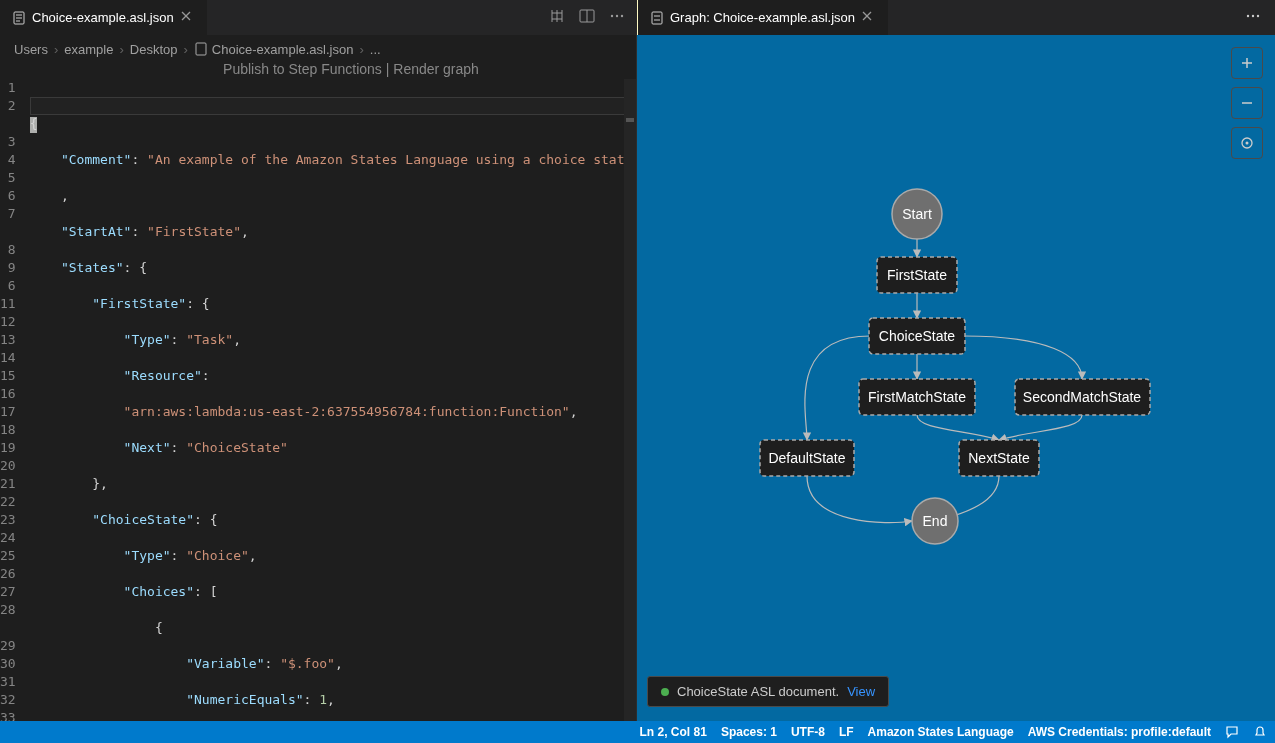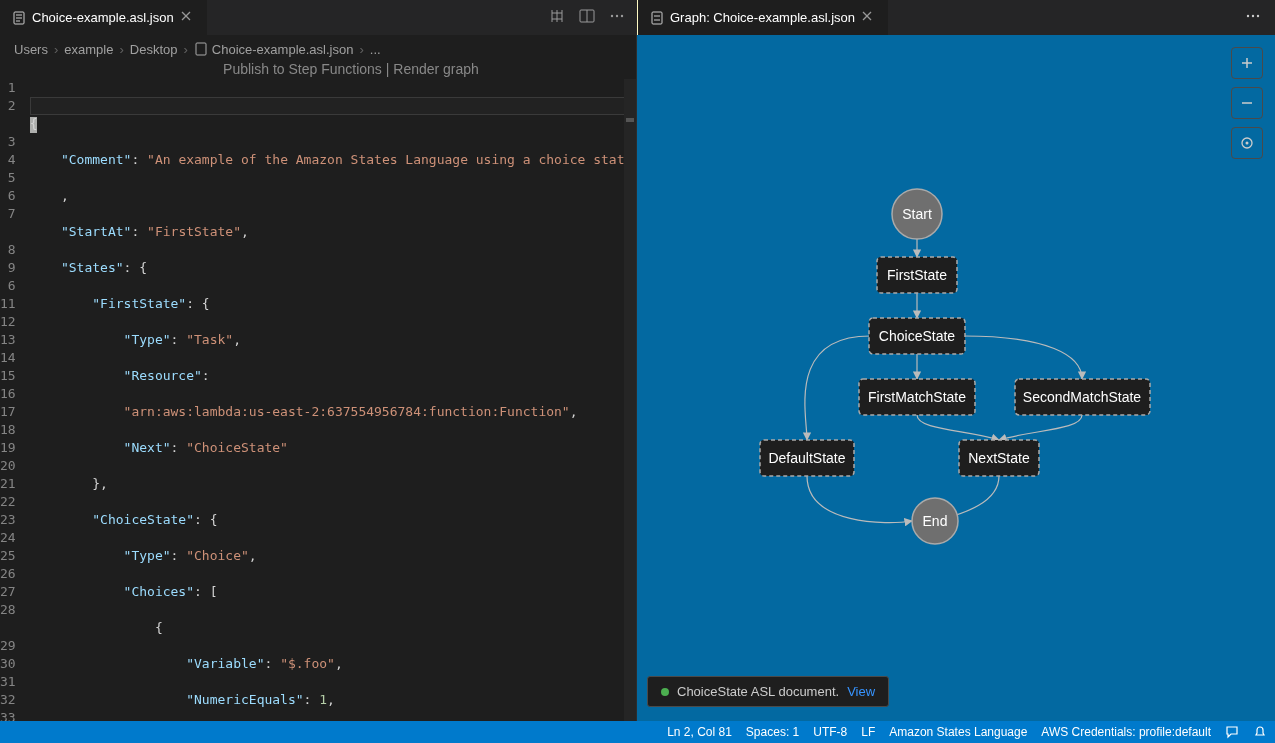--- a/index.html
+++ b/index.html
@@ -86,21 +86,21 @@
   }
   .dot-green { width:8px; height:8px; border-radius:50%; background:#4caf50; }
   .preview-pill a { color:#3794ff; text-decoration:none; }
 
   
   .statusbar {
     position:absolute; left:0; right:0; bottom:0; height:22px;
     background:#007acc; color:#fff; display:flex; align-items:center;
     font-size:12px; padding:0 8px; gap:14px; justify-content:flex-end;
   }
-  .statusbar .item { cursor:pointer; display:flex; align-items:center; gap:4px; }
+  .statusbar .item { cursor:pointer; display:flex; align-items:center; gap:4px;font-weight:bold; }
 </style>
 </head>
 <body>
 
 <div class="tabbar">
   <div class="tabgroup">
     <div class="tab active">
       <span class="ficon">
         <svg width="14" height="14" viewBox="0 0 14 14">
             <rect x="2" y="1" width="10" height="12" rx="1" fill="none" stroke="#cccccc" stroke-width="1"></rect>

